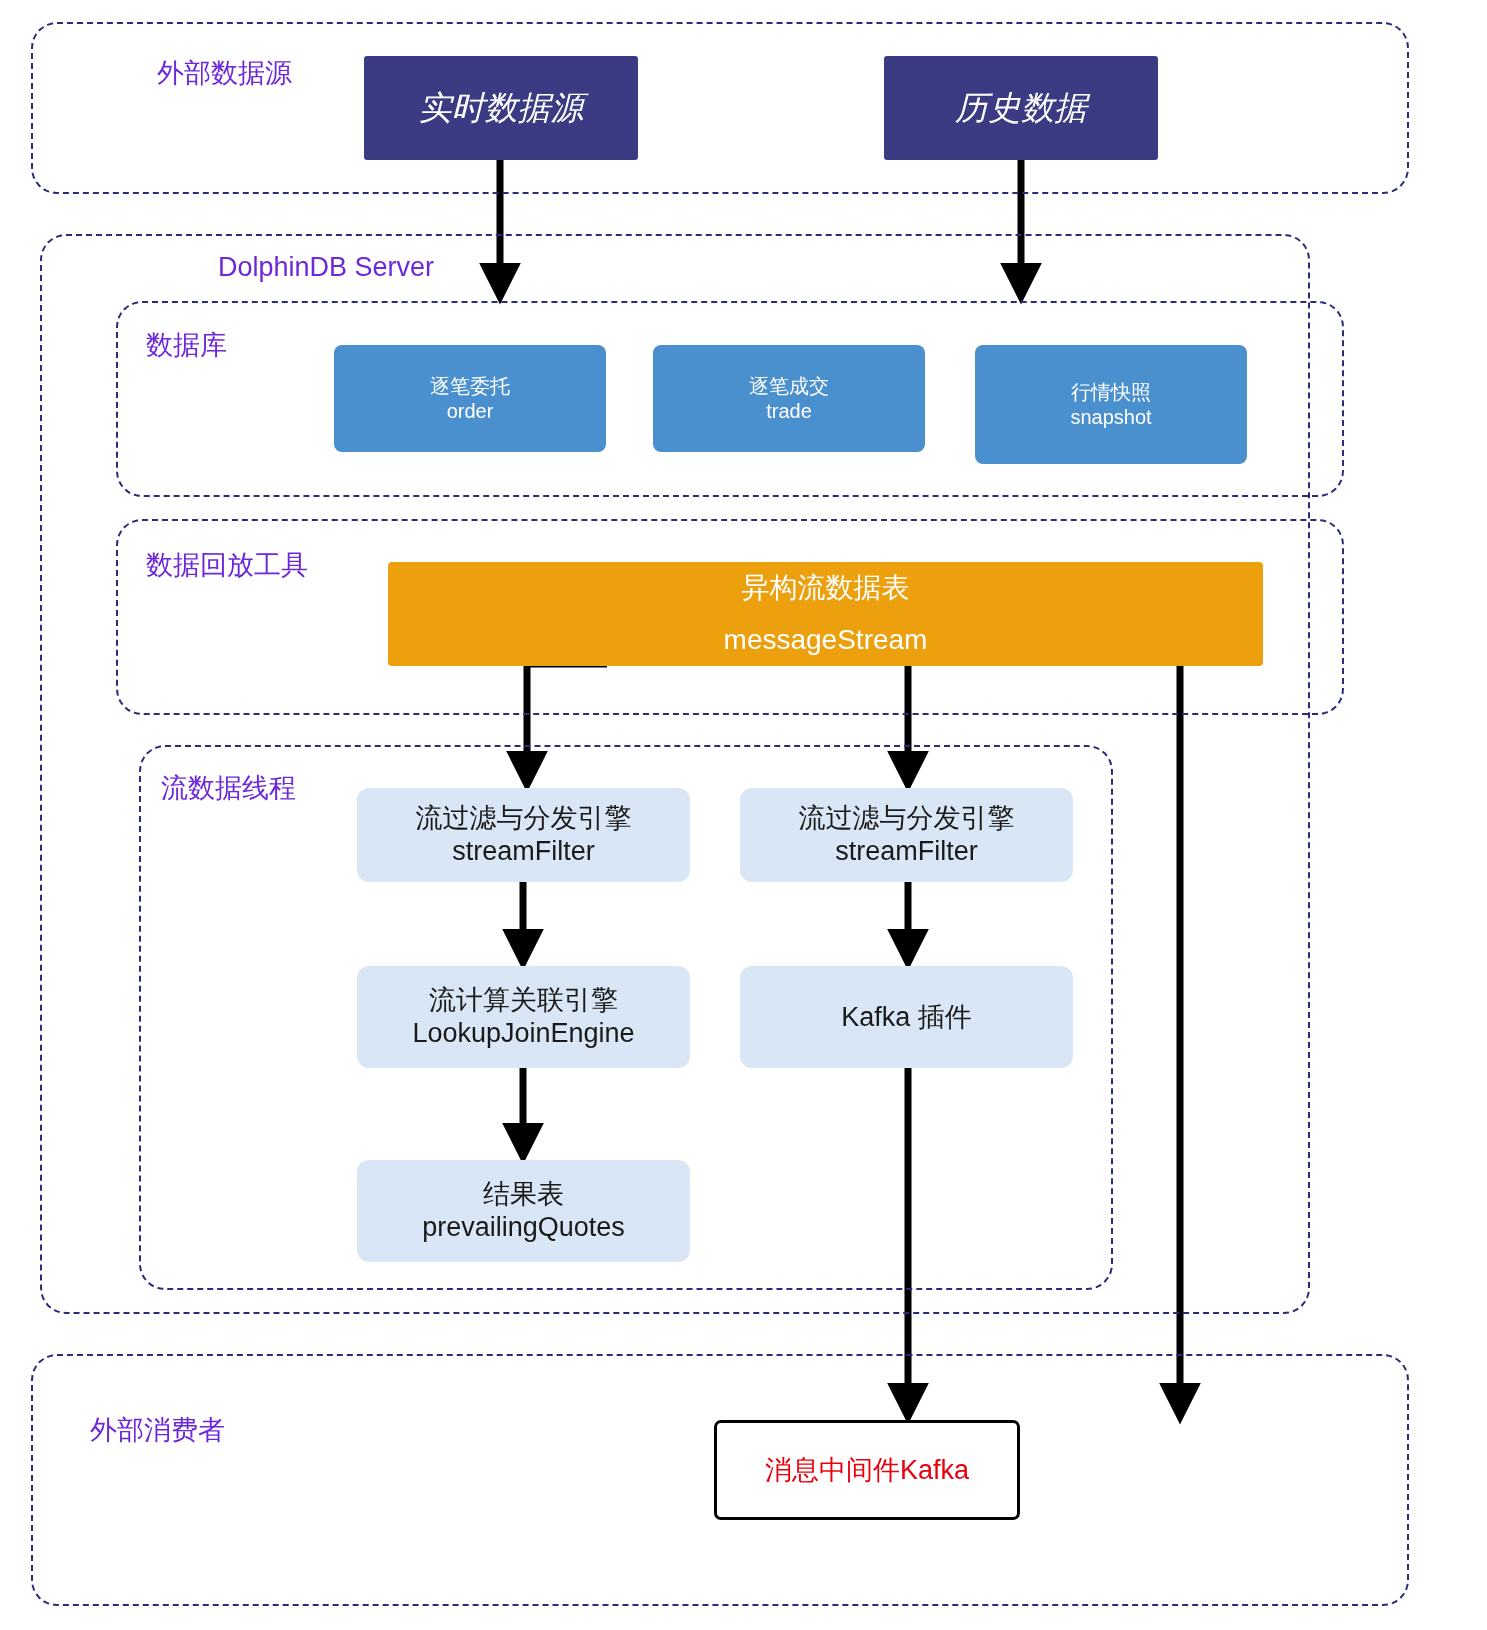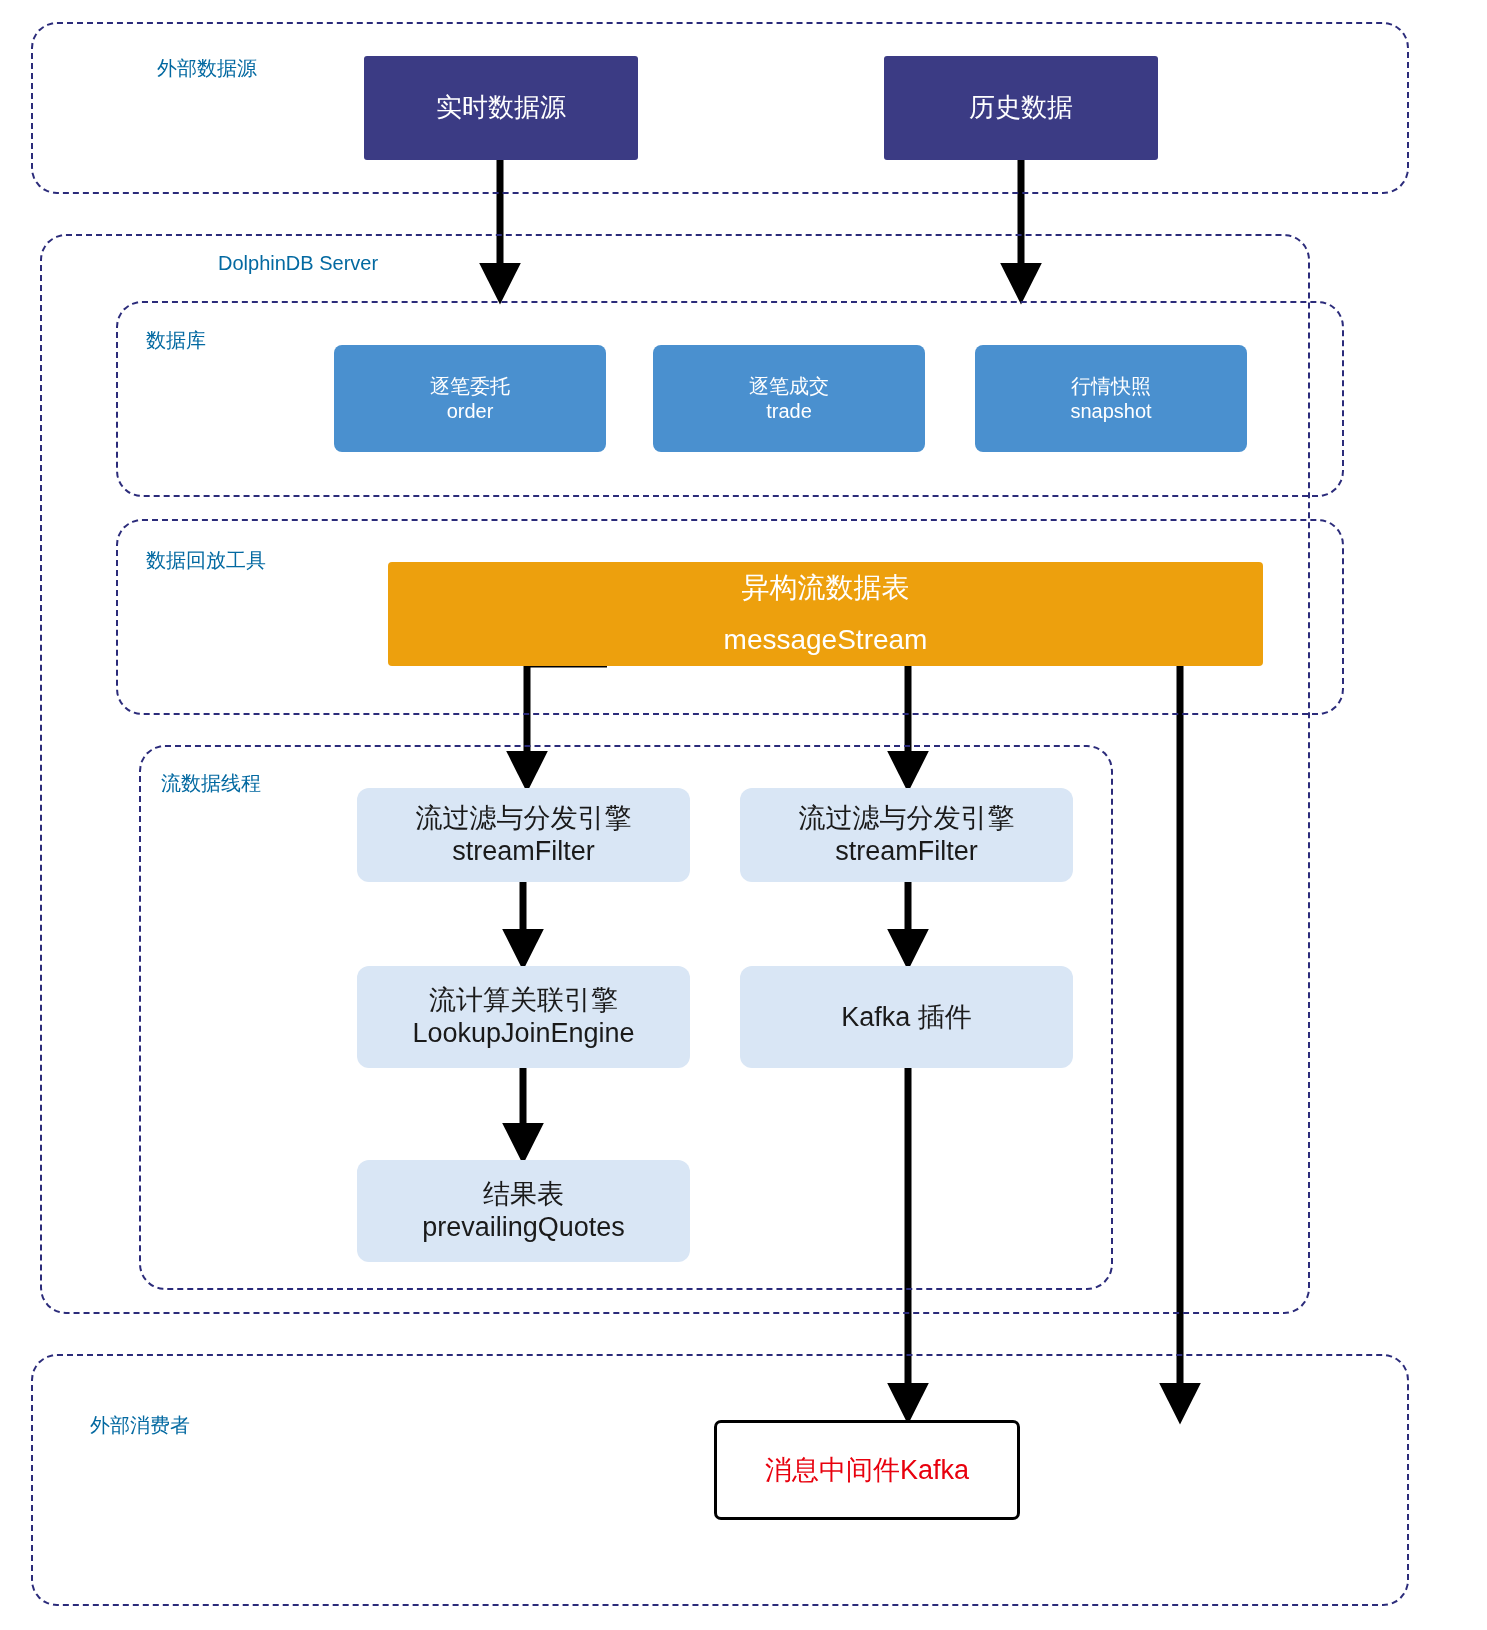--- a/index.html
+++ b/index.html
@@ -26,43 +26,44 @@
     pointer-events: none;
   }
   .group-box {
     position: absolute;
     border: 2px dashed #2b2b7a;
     border-radius: 26px;
     box-sizing: border-box;
   }
   .group-label {
     position: absolute;
-    color: #0369a1;
-    font-size: 20px;
+    color: #6d28d9;
+    font-size: 27px;
     white-space: nowrap;
   }
   .node {
     position: absolute;
     box-sizing: border-box;
     display: flex;
     flex-direction: column;
     align-items: center;
     justify-content: center;
     text-align: center;
     line-height: 1.22;
   }
   .node .l1, .node .l2 {
     display: block;
     white-space: nowrap;
   }
   .src-node {
     background: #3b3b84;
     color: #ffffff;
-    font-size: 26px;
+    font-size: 33px;
     border-radius: 3px;
+    font-style: italic;
   }
   .db-node {
     background: #4a90cf;
     color: #ffffff;
     font-size: 20px;
     border-radius: 8px;
   }
   .stream-node {
     background: #eda00d;
     color: #ffffff;
@@ -141,21 +142,21 @@
   </div>
 
   <div class="node db-node" style="left:334px; top:345px; width:272px; height:107px;">
     <span class="l1">逐笔委托</span>
     <span class="l2">order</span>
   </div>
   <div class="node db-node" style="left:653px; top:345px; width:272px; height:107px;">
     <span class="l1">逐笔成交</span>
     <span class="l2">trade</span>
   </div>
-  <div class="node db-node" style="left:975px; top:345px; width:272px; height:107px;">
+  <div class="node db-node" style="left:975px; top:345px; width:272px; height:119px;">
     <span class="l1">行情快照</span>
     <span class="l2">snapshot</span>
   </div>
 
   <div class="node stream-node" style="left:388px; top:562px; width:875px; height:104px;">
     <span class="l1">异构流数据表</span>
     <span class="l2">messageStream</span>
   </div>
 
   <div class="node engine-node" style="left:357px; top:788px; width:333px; height:94px;">

